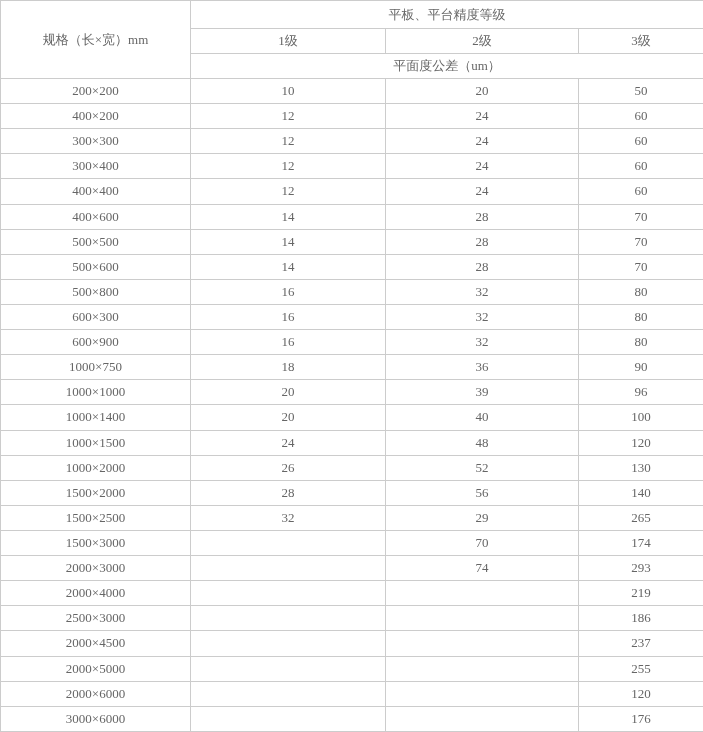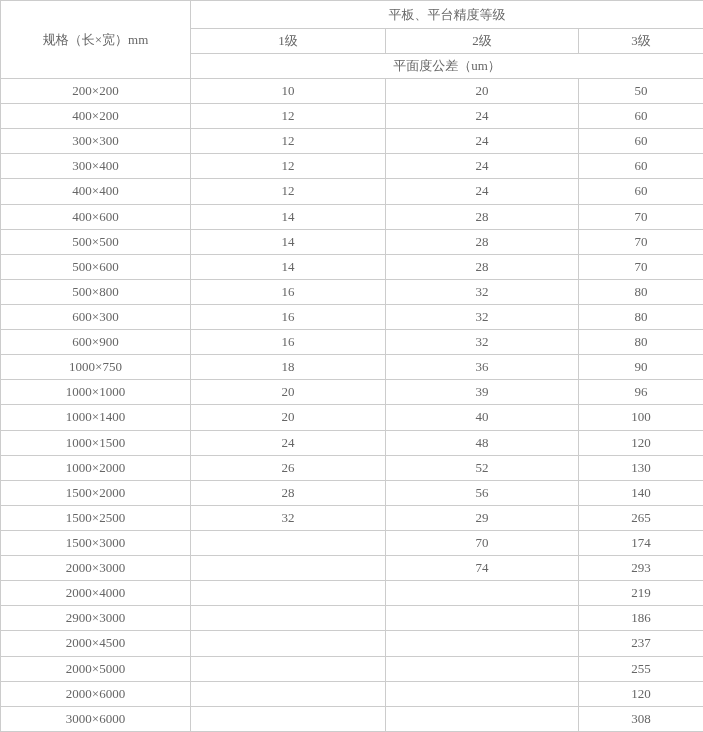--- a/index.html
+++ b/index.html
@@ -185,21 +185,21 @@
         <td>74</td>
         <td>293</td>
       </tr>
       <tr>
         <td>2000×4000</td>
         <td></td>
         <td></td>
         <td>219</td>
       </tr>
       <tr>
-        <td>2900×3000</td>
+        <td>2500×3000</td>
         <td></td>
         <td></td>
         <td>186</td>
       </tr>
       <tr>
         <td>2000×4500</td>
         <td></td>
         <td></td>
         <td>237</td>
       </tr>
@@ -212,16 +212,16 @@
       <tr>
         <td>2000×6000</td>
         <td></td>
         <td></td>
         <td>120</td>
       </tr>
       <tr>
         <td>3000×6000</td>
         <td></td>
         <td></td>
-        <td>308</td>
+        <td>176</td>
       </tr>
     </tbody>
 </table>
 
 </body></html>

